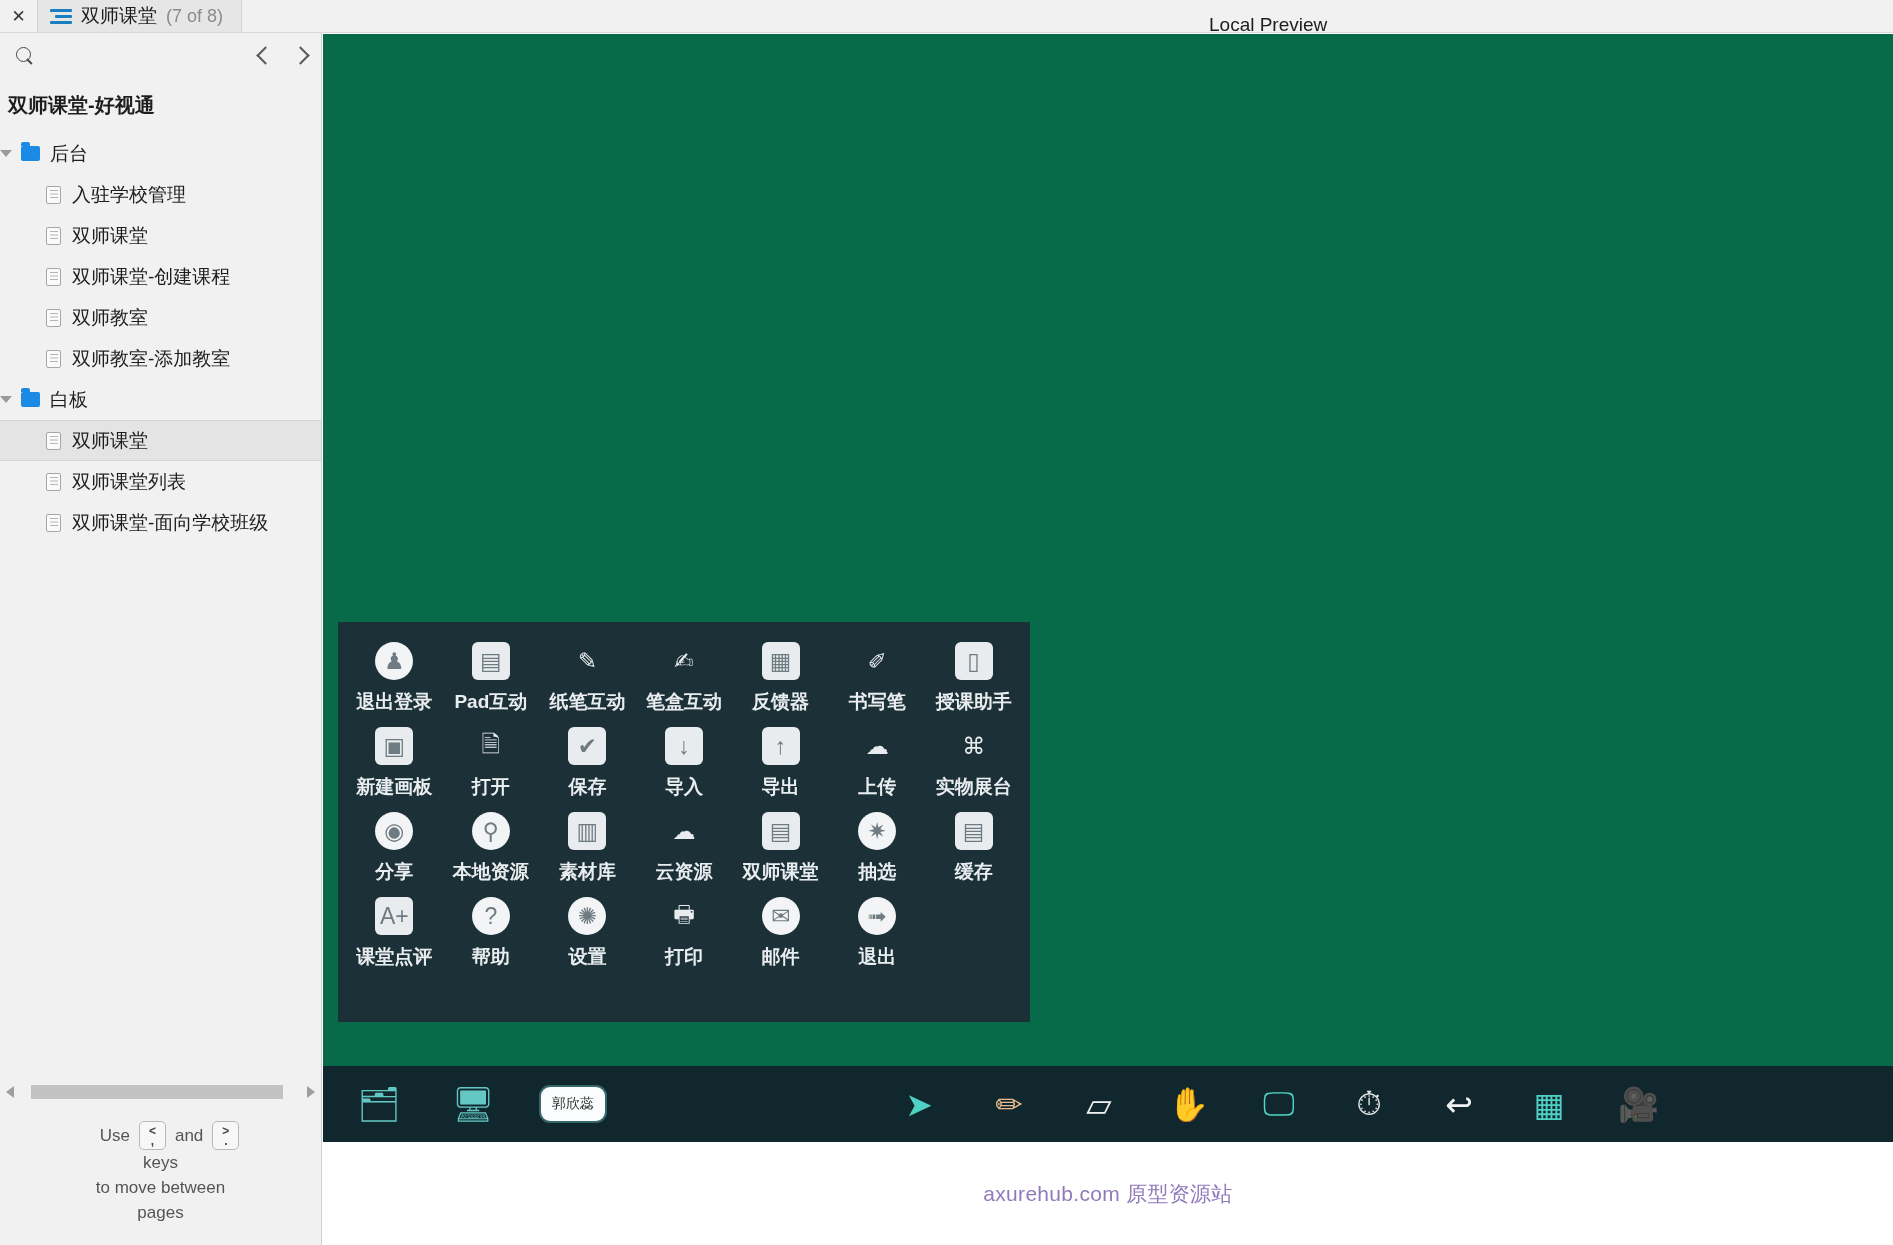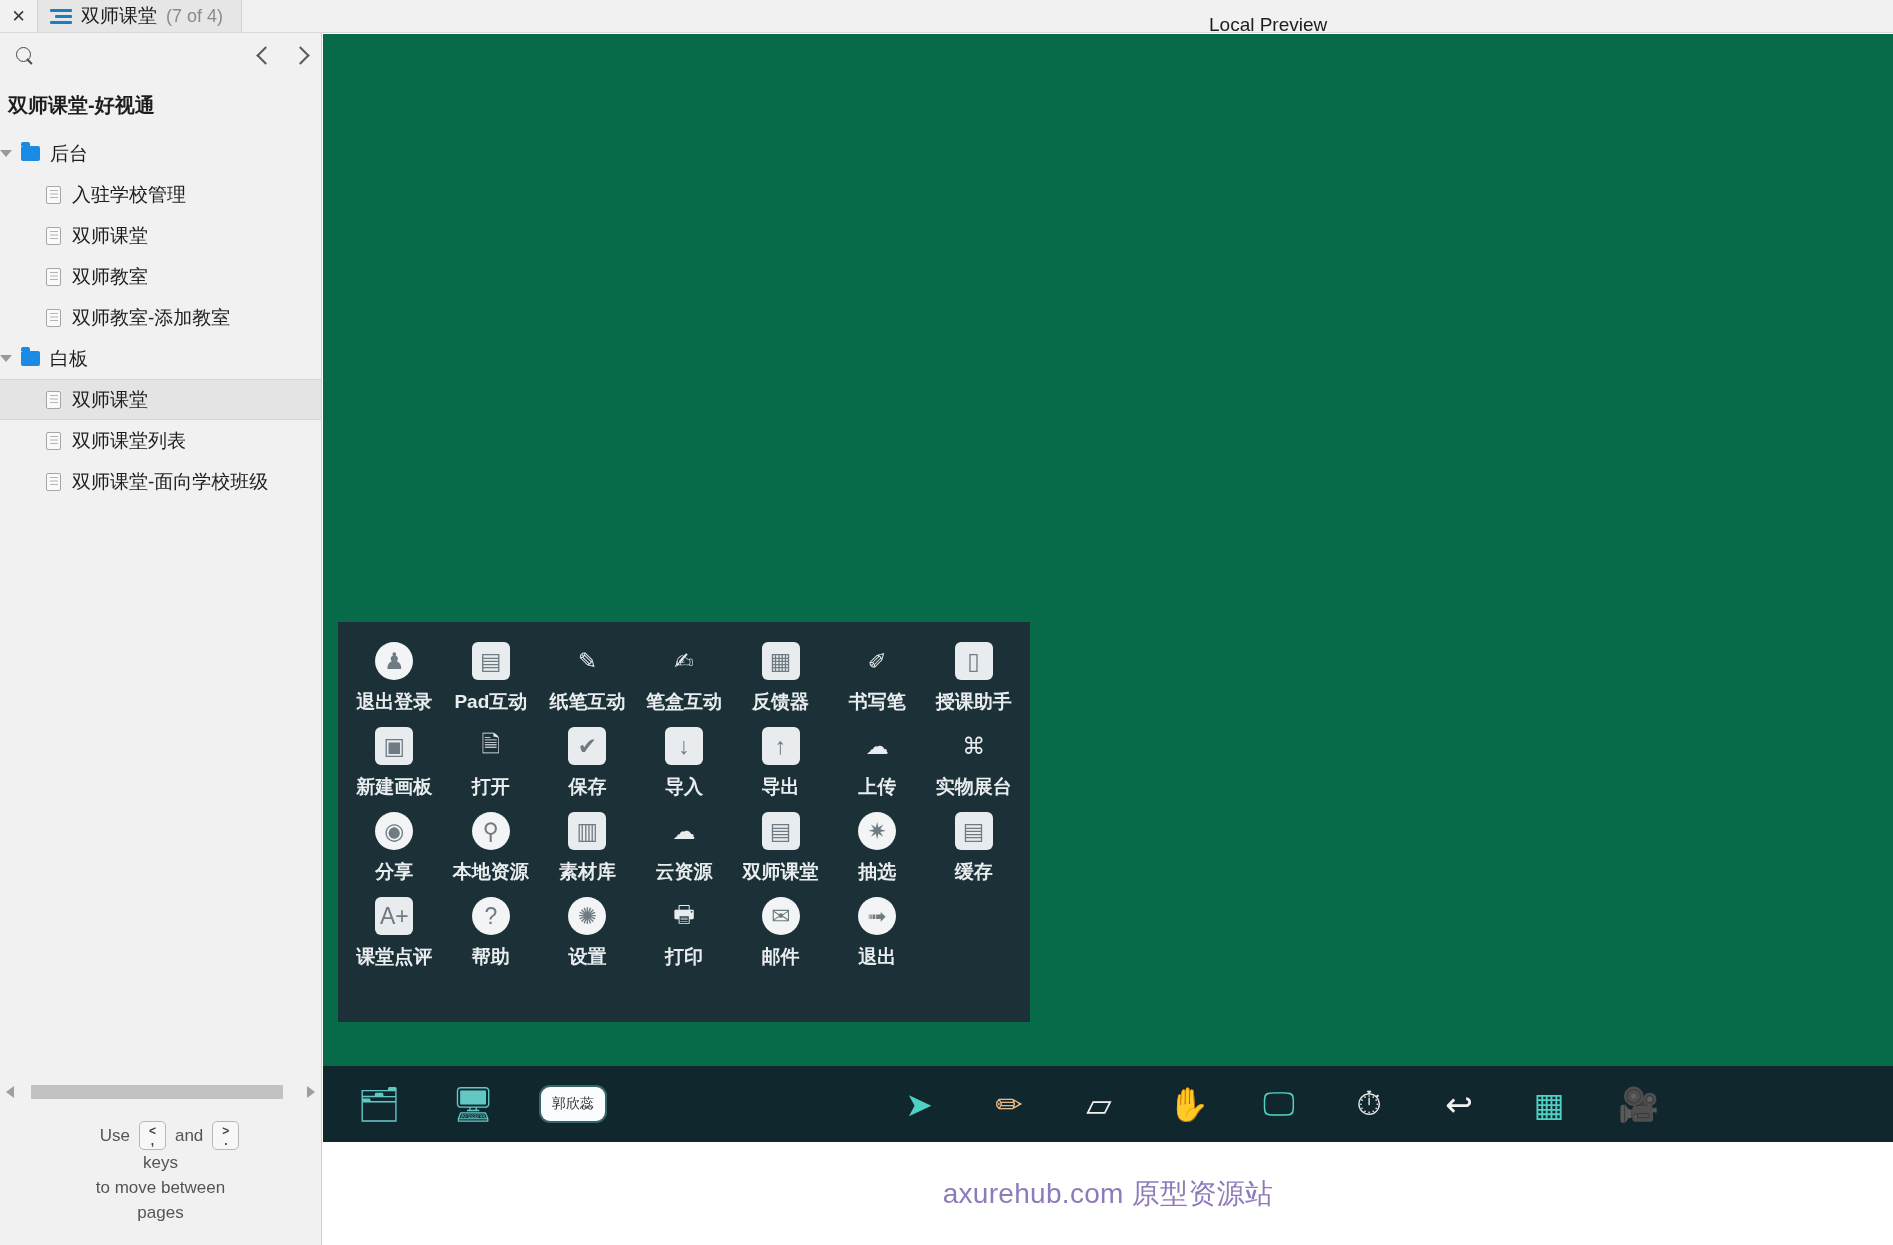--- a/index.html
+++ b/index.html
@@ -155,35 +155,35 @@
     background: #fafcfd; border-radius: 9px; padding: 8px 11px;
     font-size: 14px; color: #2c2c2c; box-shadow: 0 0 0 2px rgba(120,220,215,.35);
     cursor: pointer;
   }
 
   
   #footer {
     position: absolute; left: 323px; top: 1142px; width: 1570px; height: 103px;
     background: #ffffff; display: flex; align-items: center; justify-content: center;
   }
-  #watermark { font-size: 28px; color: #8f7aba; letter-spacing: .3px; }
+  #watermark { font-size: 21px; color: #8f7aba; letter-spacing: .3px; }
 </style>
 </head>
 <body>
 
 <div id="topbar">
   <div id="close-btn">✕</div>
   <div id="tab-active">
     <span class="menu-icon">
         <i></i>
         <i></i>
         <i></i>
       </span>
     <span class="tab-title">双师课堂</span>
-    <span class="tab-count">(7 of 4)</span>
+    <span class="tab-count">(7 of 8)</span>
   </div>
   <div id="preview-label">Local Preview</div>
 </div>
 
 <div id="sidebar">
 
   <div id="search-row">
     <span class="magnifier"></span>
     <div id="nav-arrows">
       <span class="chev left"></span>
@@ -199,20 +199,24 @@
         <span class="folder-ico"></span>
         <span class="tree-label">后台</span>
       </div>
       <div class="tree-row child">
         <span class="page-ico"></span>
         <span class="tree-label">入驻学校管理</span>
       </div>
       <div class="tree-row child">
         <span class="page-ico"></span>
         <span class="tree-label">双师课堂</span>
+      </div>
+      <div class="tree-row child">
+        <span class="page-ico"></span>
+        <span class="tree-label">双师课堂-创建课程</span>
       </div>
       <div class="tree-row child">
         <span class="page-ico"></span>
         <span class="tree-label">双师教室</span>
       </div>
       <div class="tree-row child">
         <span class="page-ico"></span>
         <span class="tree-label">双师教室-添加教室</span>
       </div>
       <div class="tree-row">

